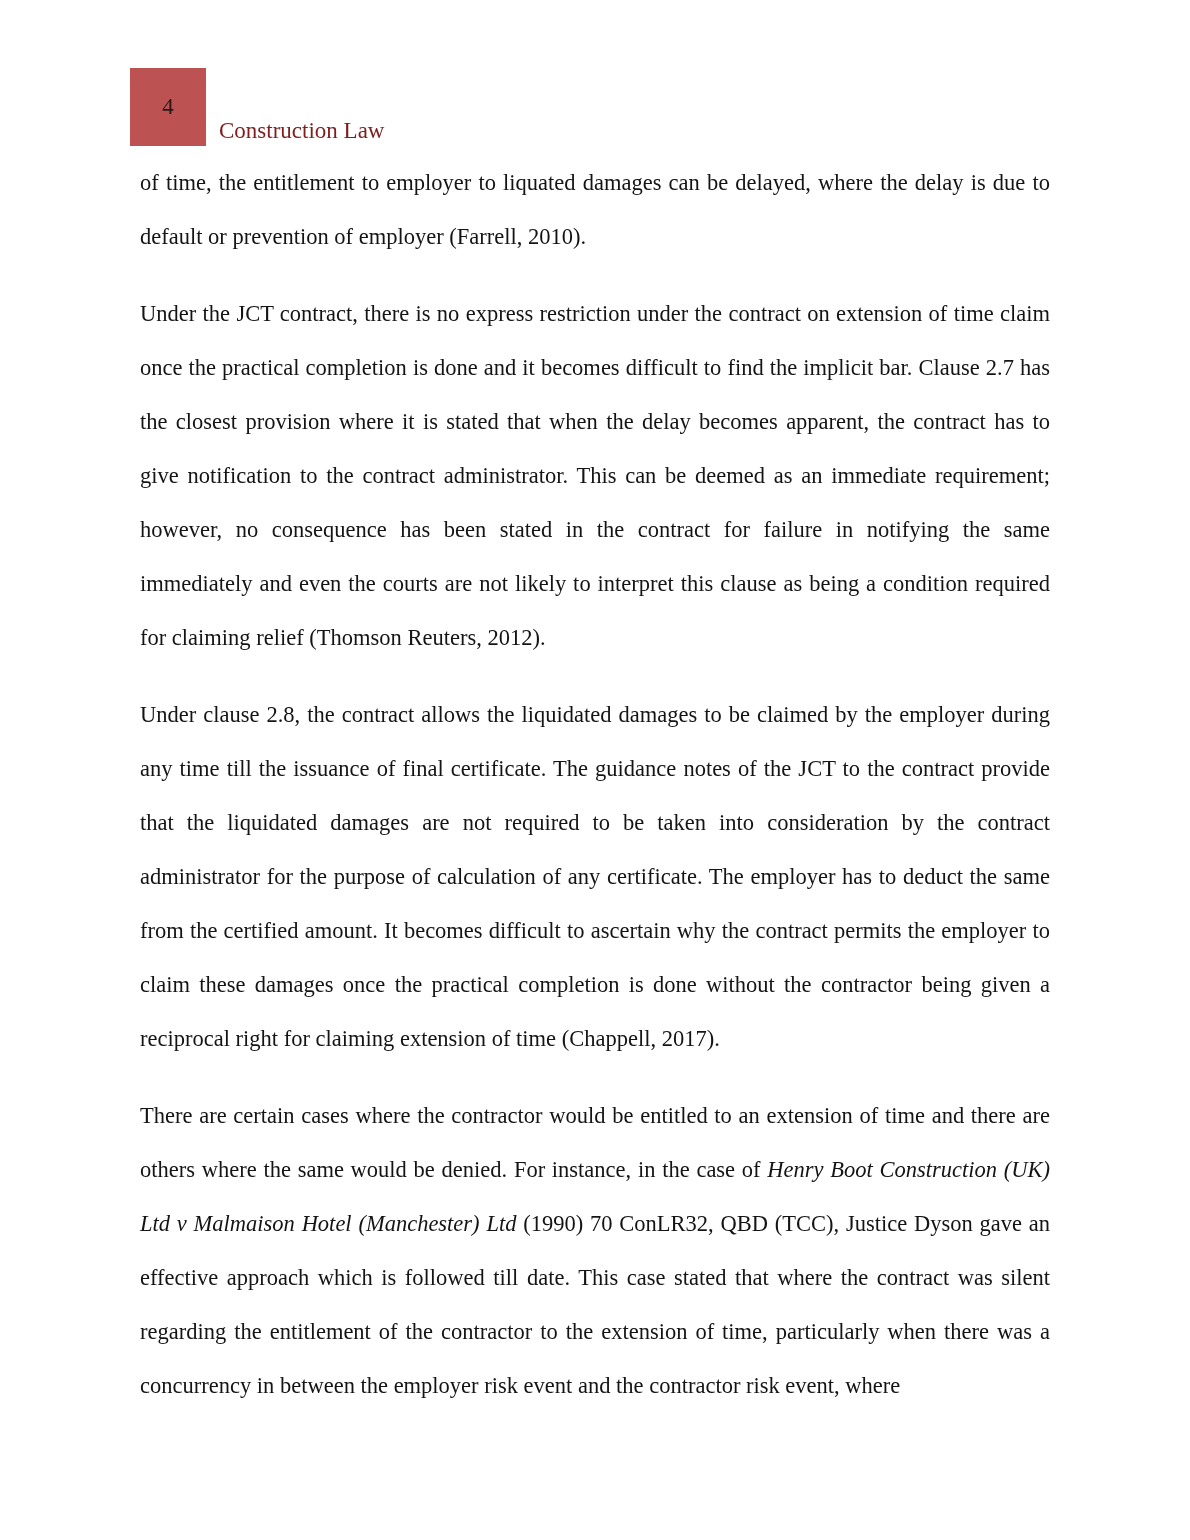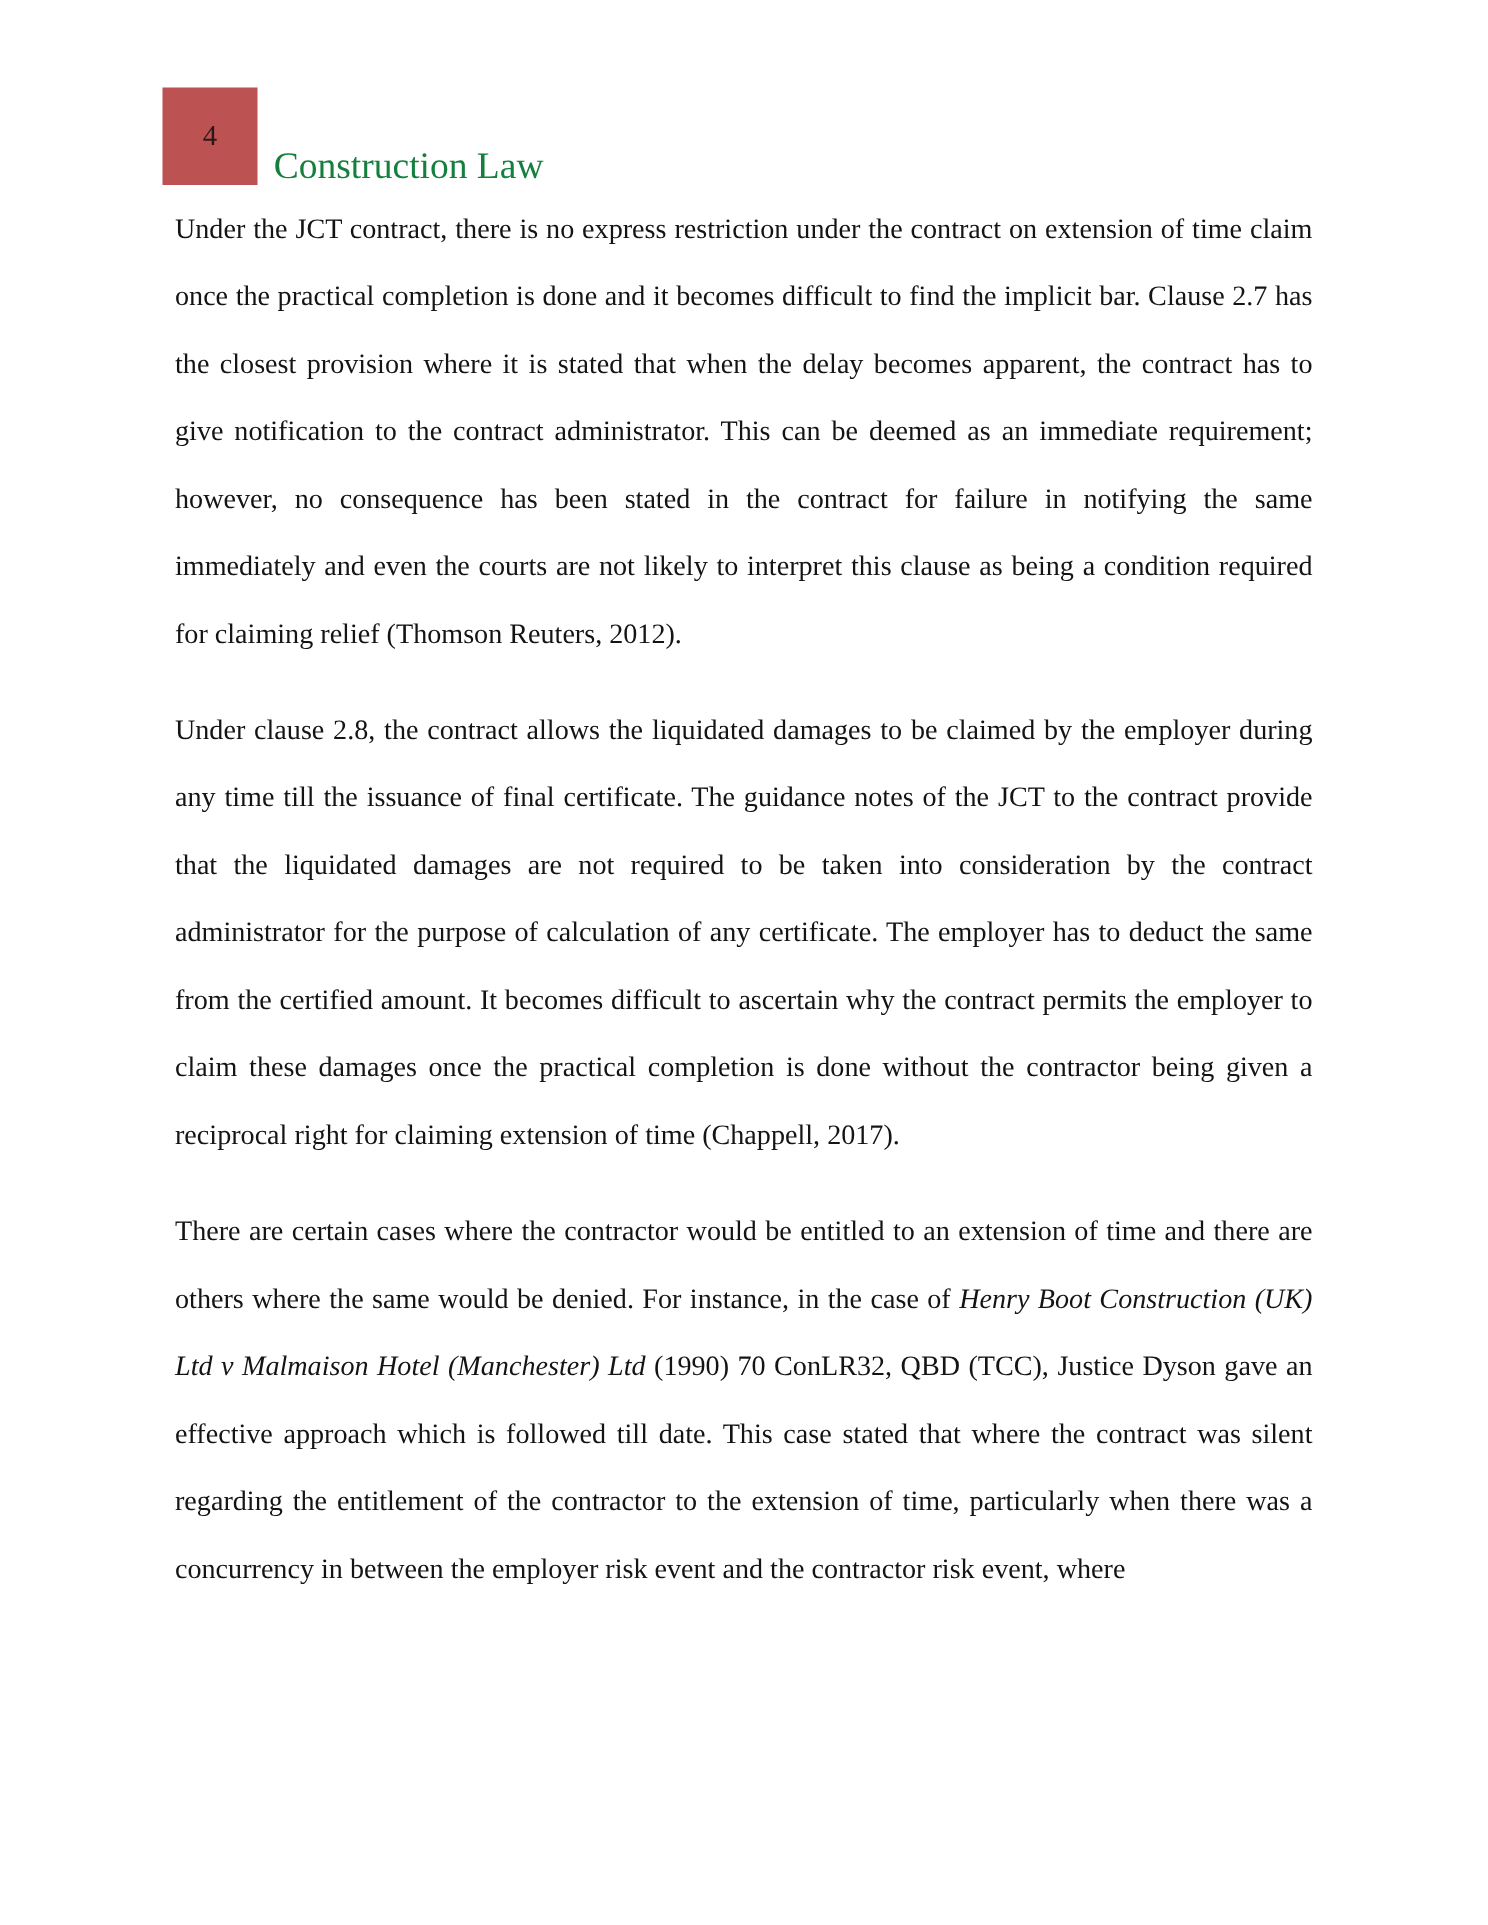--- a/index.html
+++ b/index.html
@@ -32,22 +32,22 @@
     align-items: center;
     justify-content: center;
     flex: 0 0 auto;
   }
   .page-badge span {
     font-size: 23px;
     color: #2a1818;
   }
   .header-title {
     margin-left: 13px;
-    font-size: 30px;
-    color: #15803d;
+    font-size: 23px;
+    color: #7f1d1d;
     white-space: nowrap;
     margin-top: 48px;
   }
   .body-text {
     position: absolute;
     left: 140px;
     top: 156px;
     width: 910px;
   }
   .para {
@@ -65,18 +65,19 @@
 <div class="page">
 
   <header class="header">
     <div class="page-badge" style="background: rgb(189, 82, 82);">
       <span style="color: rgb(42, 24, 24);">4</span>
     </div>
     <span class="header-title">Construction Law</span>
   </header>
 
   <main class="body-text">
+    <p class="para" style="color: rgb(20, 20, 20);">of time, the entitlement to employer to liquated damages can be delayed, where the delay is due to default or prevention of employer (Farrell, 2010).</p>
     <p class="para" style="color: rgb(20, 20, 20);">Under the JCT contract, there is no express restriction under the contract on extension of time claim once the practical completion is done and it becomes difficult to find the implicit bar. Clause 2.7 has the closest provision where it is stated that when the delay becomes apparent, the contract has to give notification to the contract administrator. This can be deemed as an immediate requirement; however, no consequence has been stated in the contract for failure in notifying the same immediately and even the courts are not likely to interpret this clause as being a condition required for claiming relief (Thomson Reuters, 2012).</p>
     <p class="para" style="color: rgb(20, 20, 20);">Under clause 2.8, the contract allows the liquidated damages to be claimed by the employer during any time till the issuance of final certificate. The guidance notes of the JCT to the contract provide that the liquidated damages are not required to be taken into consideration by the contract administrator for the purpose of calculation of any certificate. The employer has to deduct the same from the certified amount. It becomes difficult to ascertain why the contract permits the employer to claim these damages once the practical completion is done without the contractor being given a reciprocal right for claiming extension of time (Chappell, 2017).</p>
     <p class="para" style="color: rgb(20, 20, 20);"><span>There are certain cases where the contractor would be entitled to an extension of time and there are others where the same would be denied. For instance, in the case of </span><span class="italic">Henry Boot Construction (UK) Ltd v Malmaison Hotel (Manchester) Ltd</span><span> (1990) 70 ConLR32, QBD (TCC), Justice Dyson gave an effective approach which is followed till date. This case stated that where the contract was silent regarding the entitlement of the contractor to the extension of time, particularly when there was a concurrency in between the employer risk event and the contractor risk event, where</span></p>
   </main>
 
 </div>
 
 </body></html>

